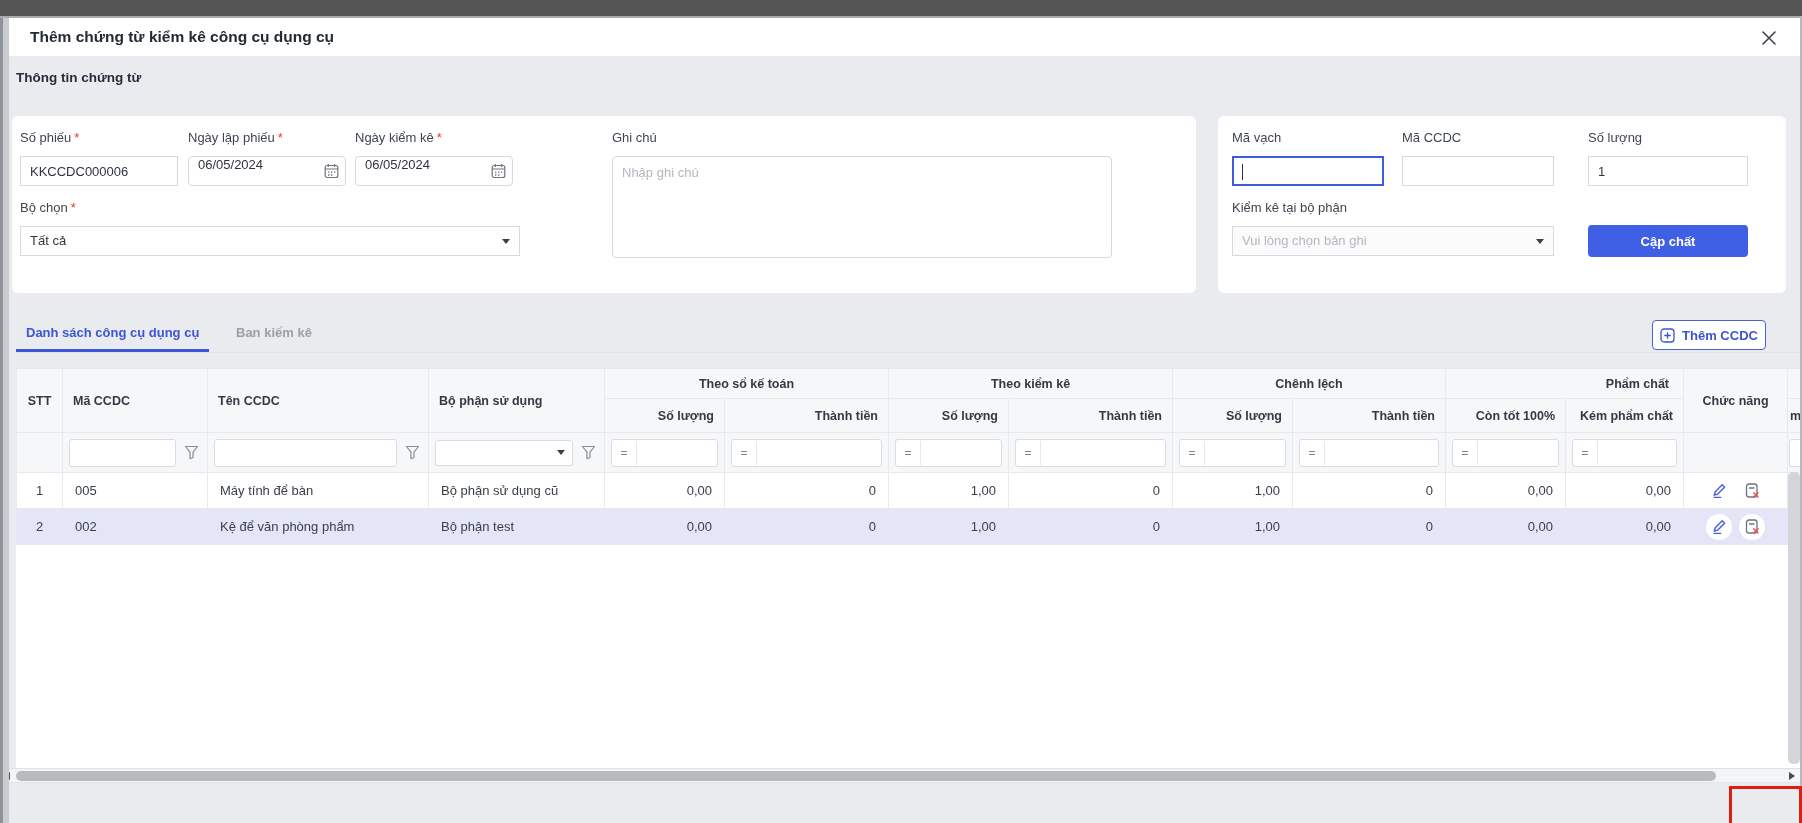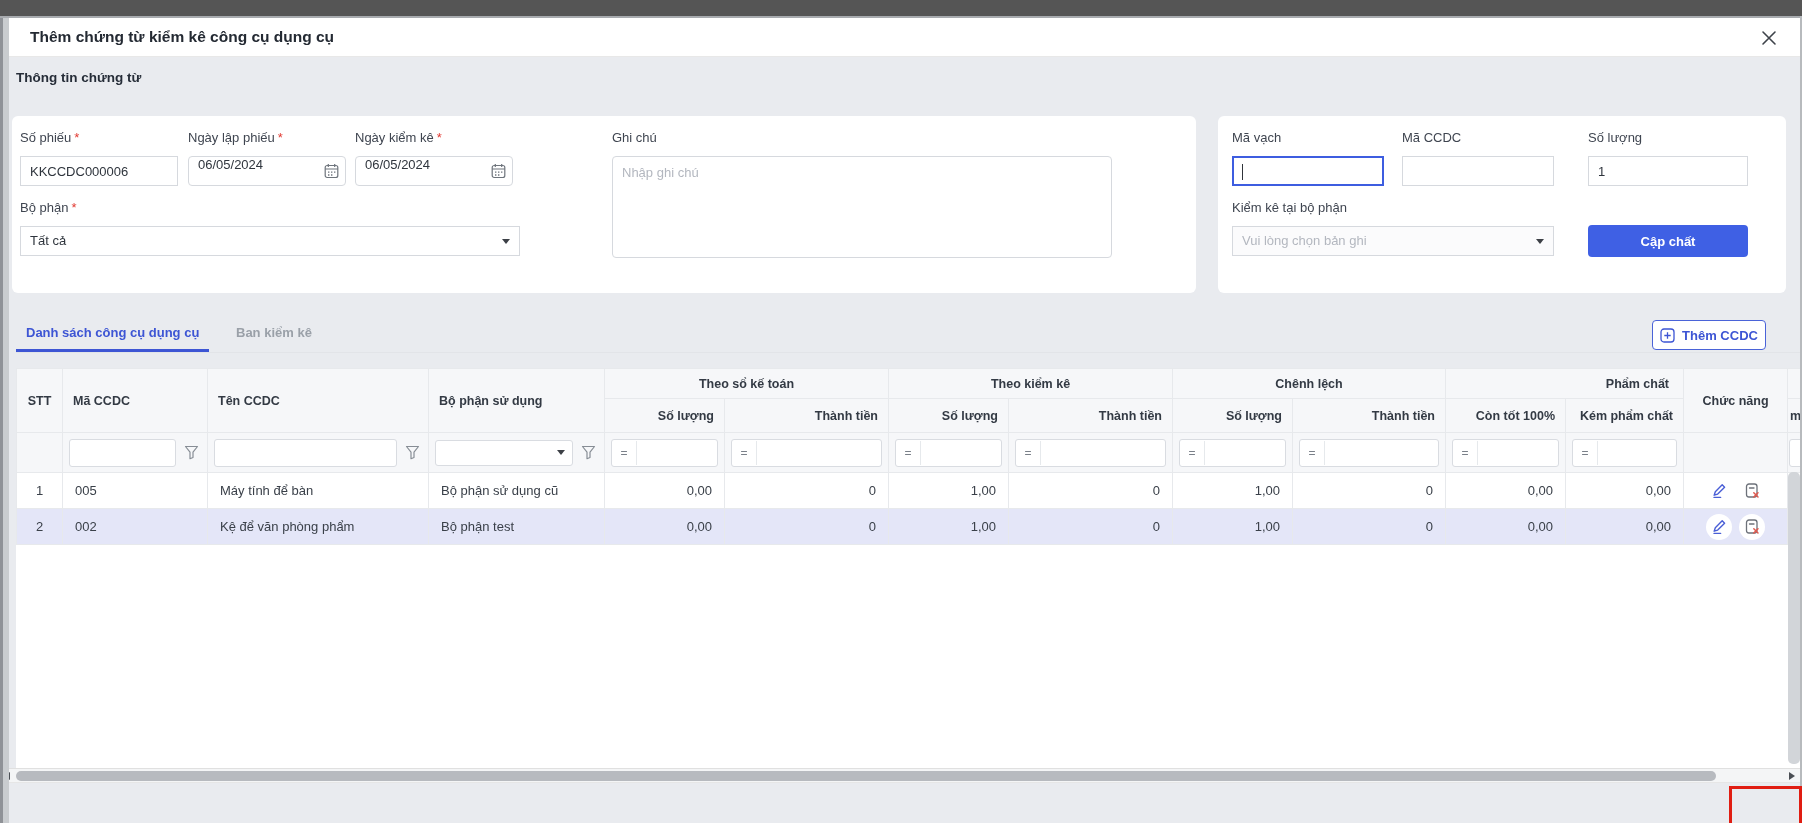--- a/index.html
+++ b/index.html
@@ -161,21 +161,21 @@
             <rect x="1.2" y="2.5" width="12.6" height="12" rx="2"></rect>
             <path d="M4.3 1v3M10.7 1v3M1.2 6h12.6"></path>
             <path d="M4 9.2h1.4M7 9.2h1.4M10 9.2h1.4M4 12h1.4M7 12h1.4" stroke-width="1.3"></path>
           </svg>
       </span>
     </div>
 
     <div class="lbl" style="left:600px;top:14px;text-align:right;"><span>Ghi chú</span></div>
     <textarea class="note" style="left: 600px; top: 40px; width: 500px; height: 102px;" placeholder="Nhập ghi chú"></textarea>
 
-    <div class="lbl" style="left:8px;top:84px;"><span>Bộ phận</span><span class="req">*</span></div>
+    <div class="lbl" style="left:8px;top:84px;"><span>Bộ chọn</span><span class="req">*</span></div>
     <div class="input select" style="left:8px;top:110px;width:500px;">
       <span class="txt">Tất cả</span>
       <span class="tri-down"></span>
     </div>
   </div>
 
   <div class="panel panel-right">
     <div class="lbl" style="left:14px;top:14px;">Mã vạch</div>
     <div class="input focused" style="left:14px;top:40px;width:152px;"><span class="caret-bar"></span></div>
 

